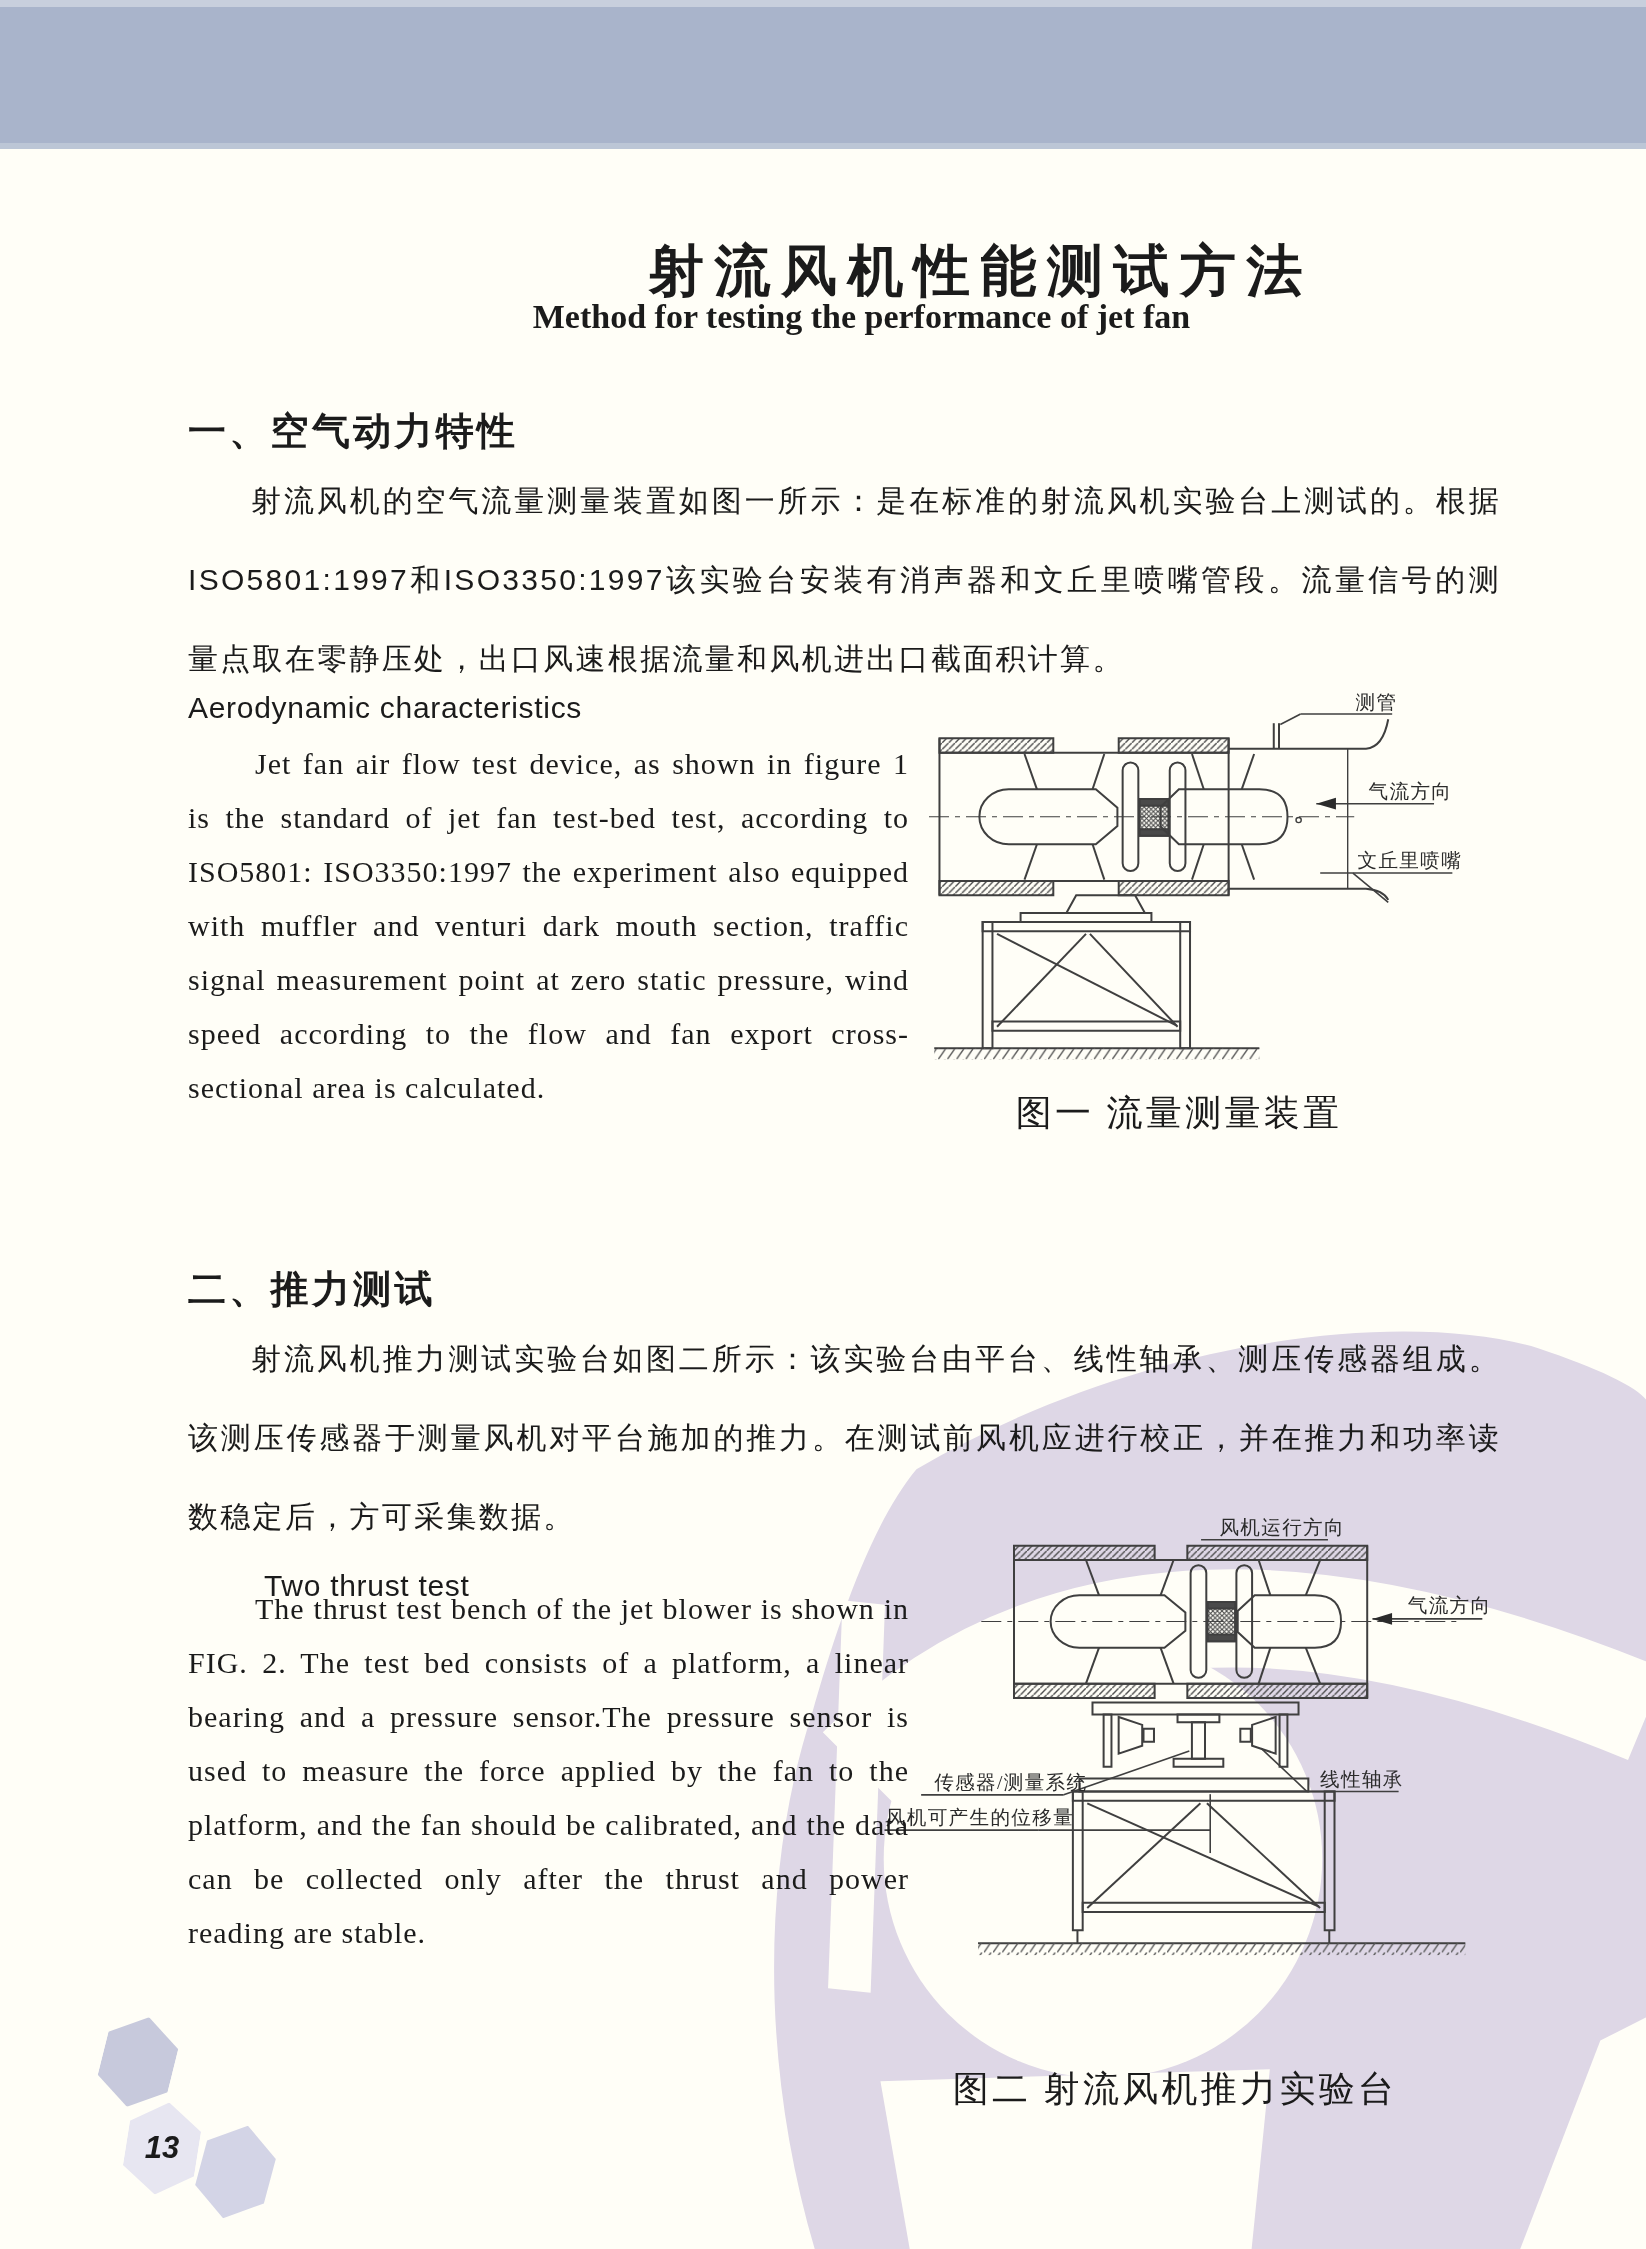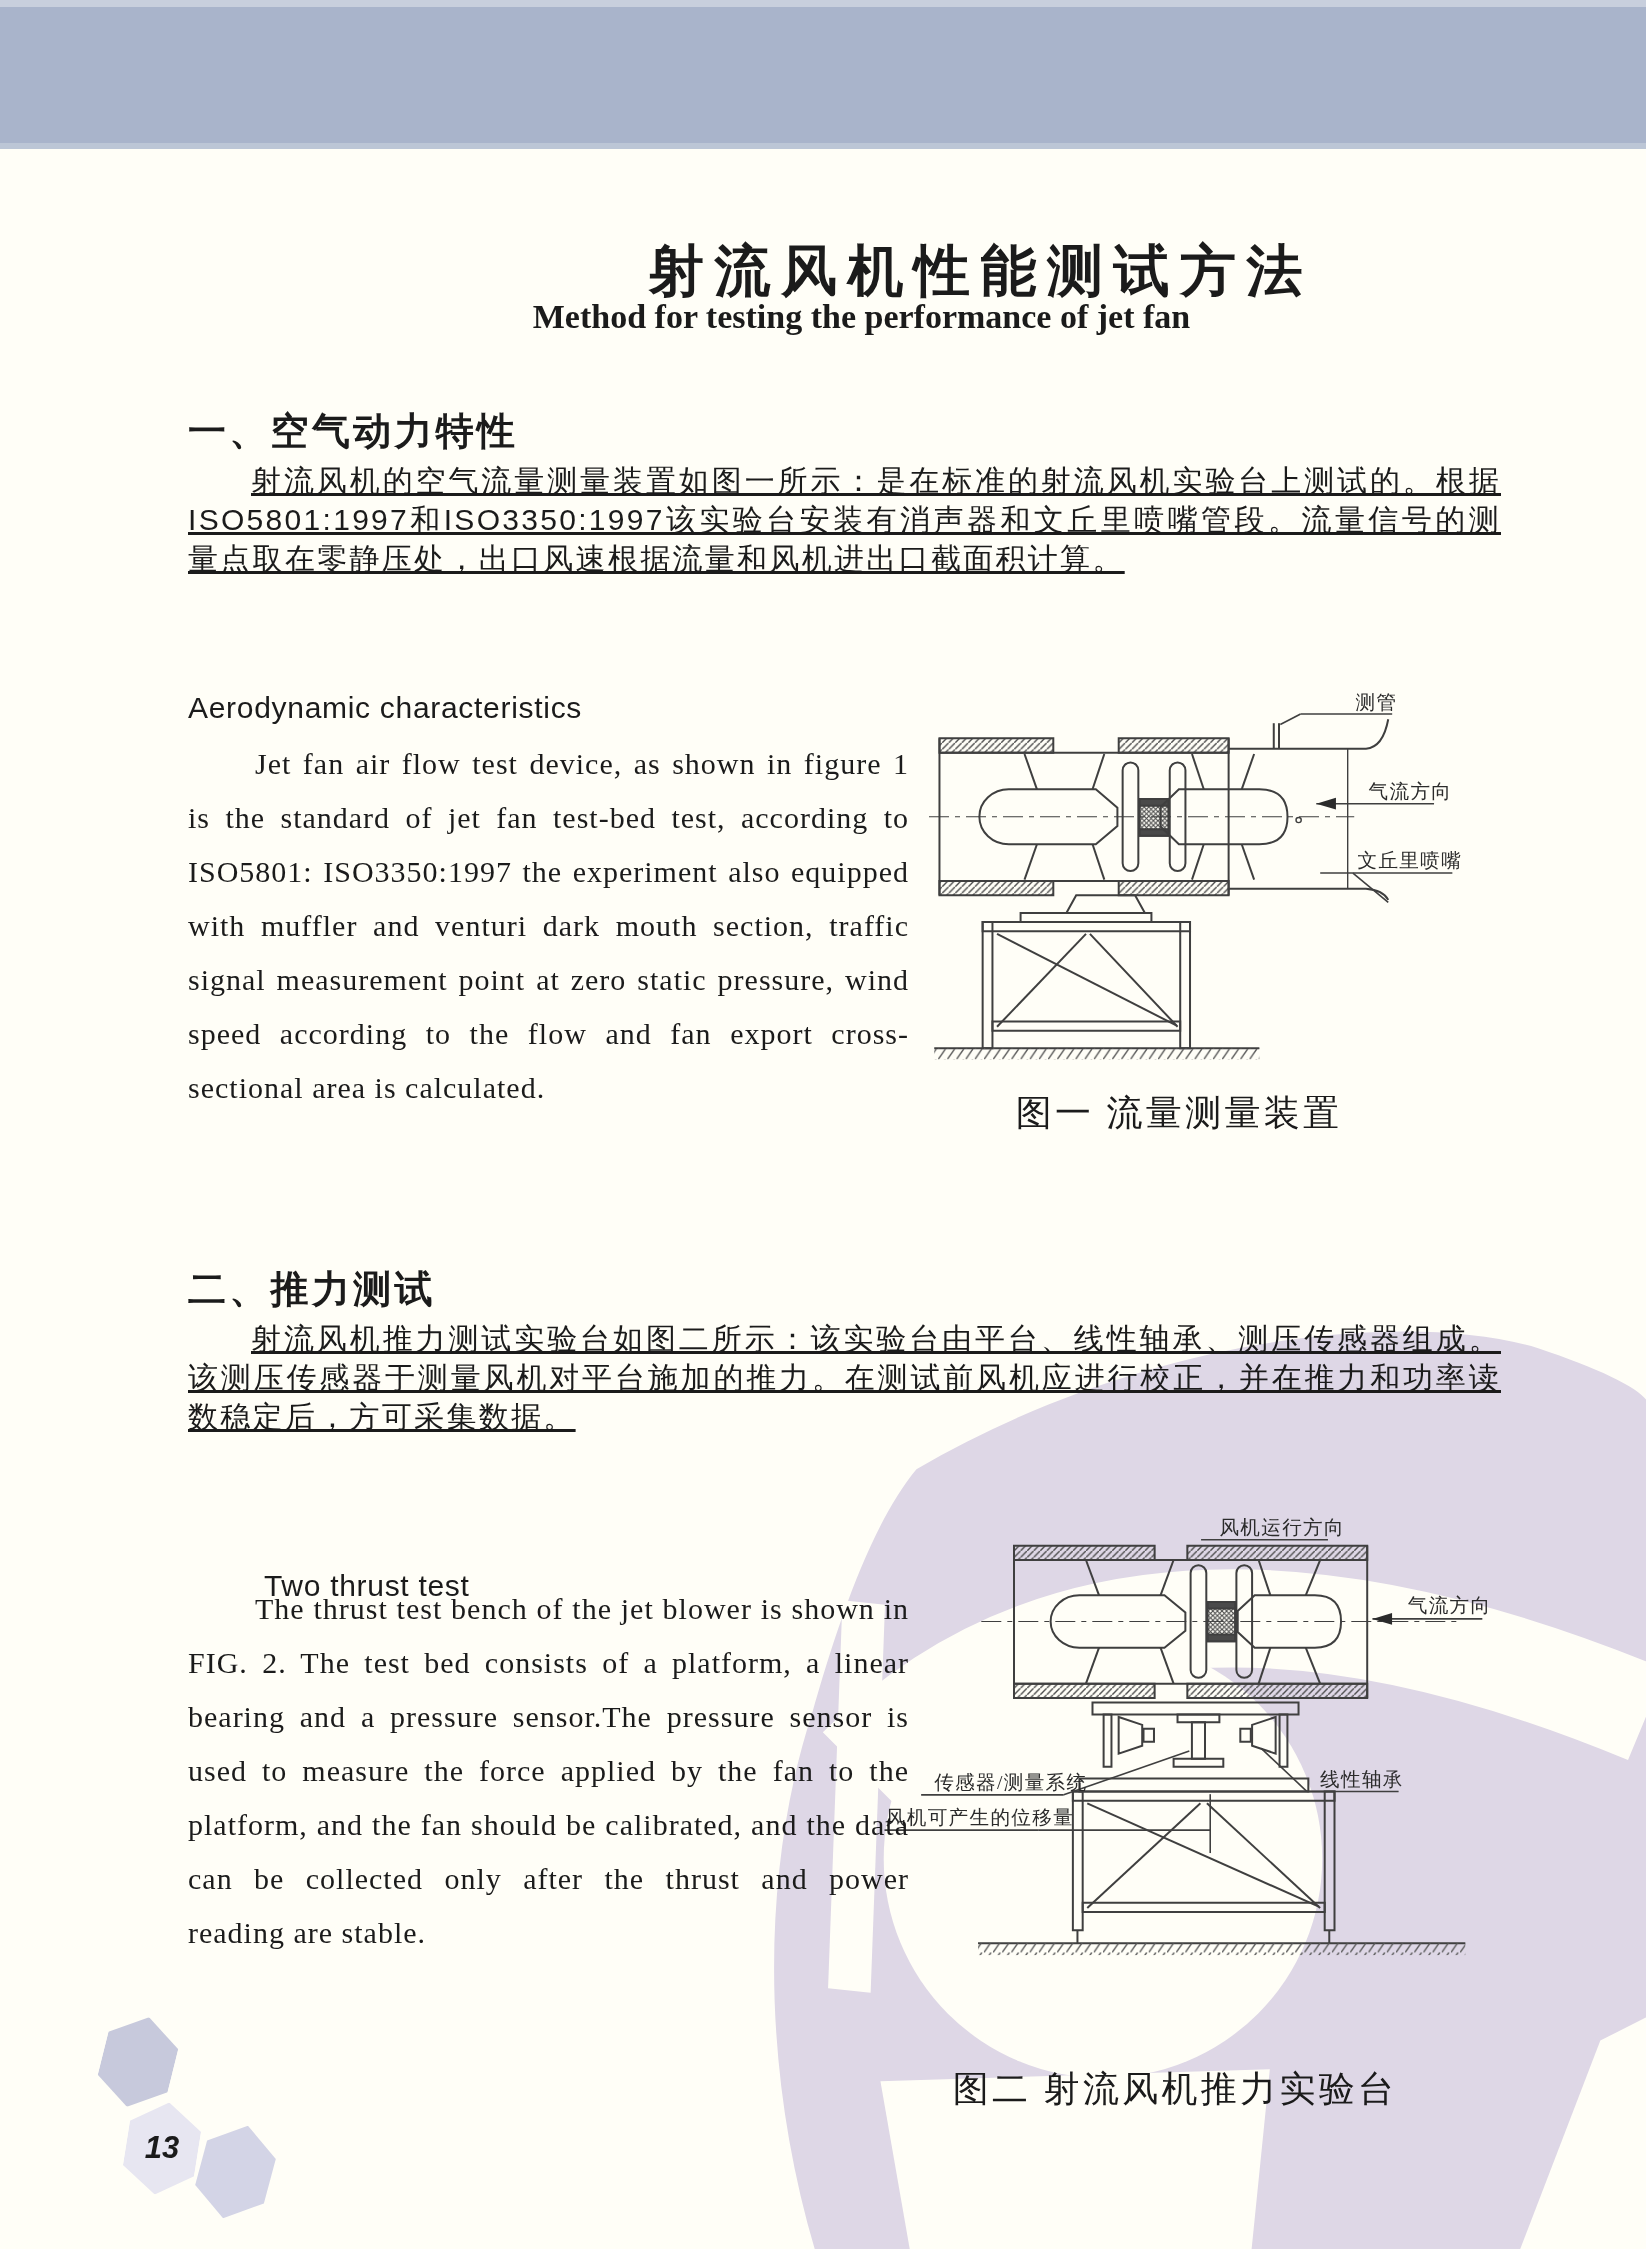--- a/index.html
+++ b/index.html
@@ -20,22 +20,22 @@
   
   .title-zh{position:absolute;top:234px;left:0;width:1313px;text-align:right;
     font-size:56px;font-weight:900;letter-spacing:10.5px;z-index:3;}
   .title-en{position:absolute;top:298px;left:0;width:1647px;text-align:center;
     font-family:"Liberation Serif",serif;font-size:34px;font-weight:700;letter-spacing:0;z-index:3;padding-left:38px;}
   
   .sec-heading{position:absolute;left:188px;font-size:38px;font-weight:800;letter-spacing:3.3px;z-index:3;}
   #sec1-heading{top:406px;}
   #sec2-heading{top:1264px;}
   
-  .zh-para{position:absolute;left:188px;width:1313px;font-size:30px;line-height:39px;
-    text-align:justify;text-indent:63px;letter-spacing:2.3px;z-index:3;text-decoration:underline;}
+  .zh-para{position:absolute;left:188px;width:1313px;font-size:30px;line-height:79px;
+    text-align:justify;text-indent:63px;letter-spacing:2.3px;z-index:3;}
   #para1{top:461px;}
   #para2{top:1319px;}
   
   .en-heading{position:absolute;font-size:30px;font-weight:500;letter-spacing:0.7px;z-index:3;}
   #eng1-heading{left:188px;top:691px;}
   #eng2-heading{left:264px;top:1535px;margin-top:34px;}
   
   .en-para{position:absolute;left:188px;width:721px;font-family:"Liberation Serif",serif;
     font-size:30px;line-height:54px;text-align:justify;text-indent:67px;letter-spacing:1px;z-index:3;}
   #eng1-body{top:737px;}

